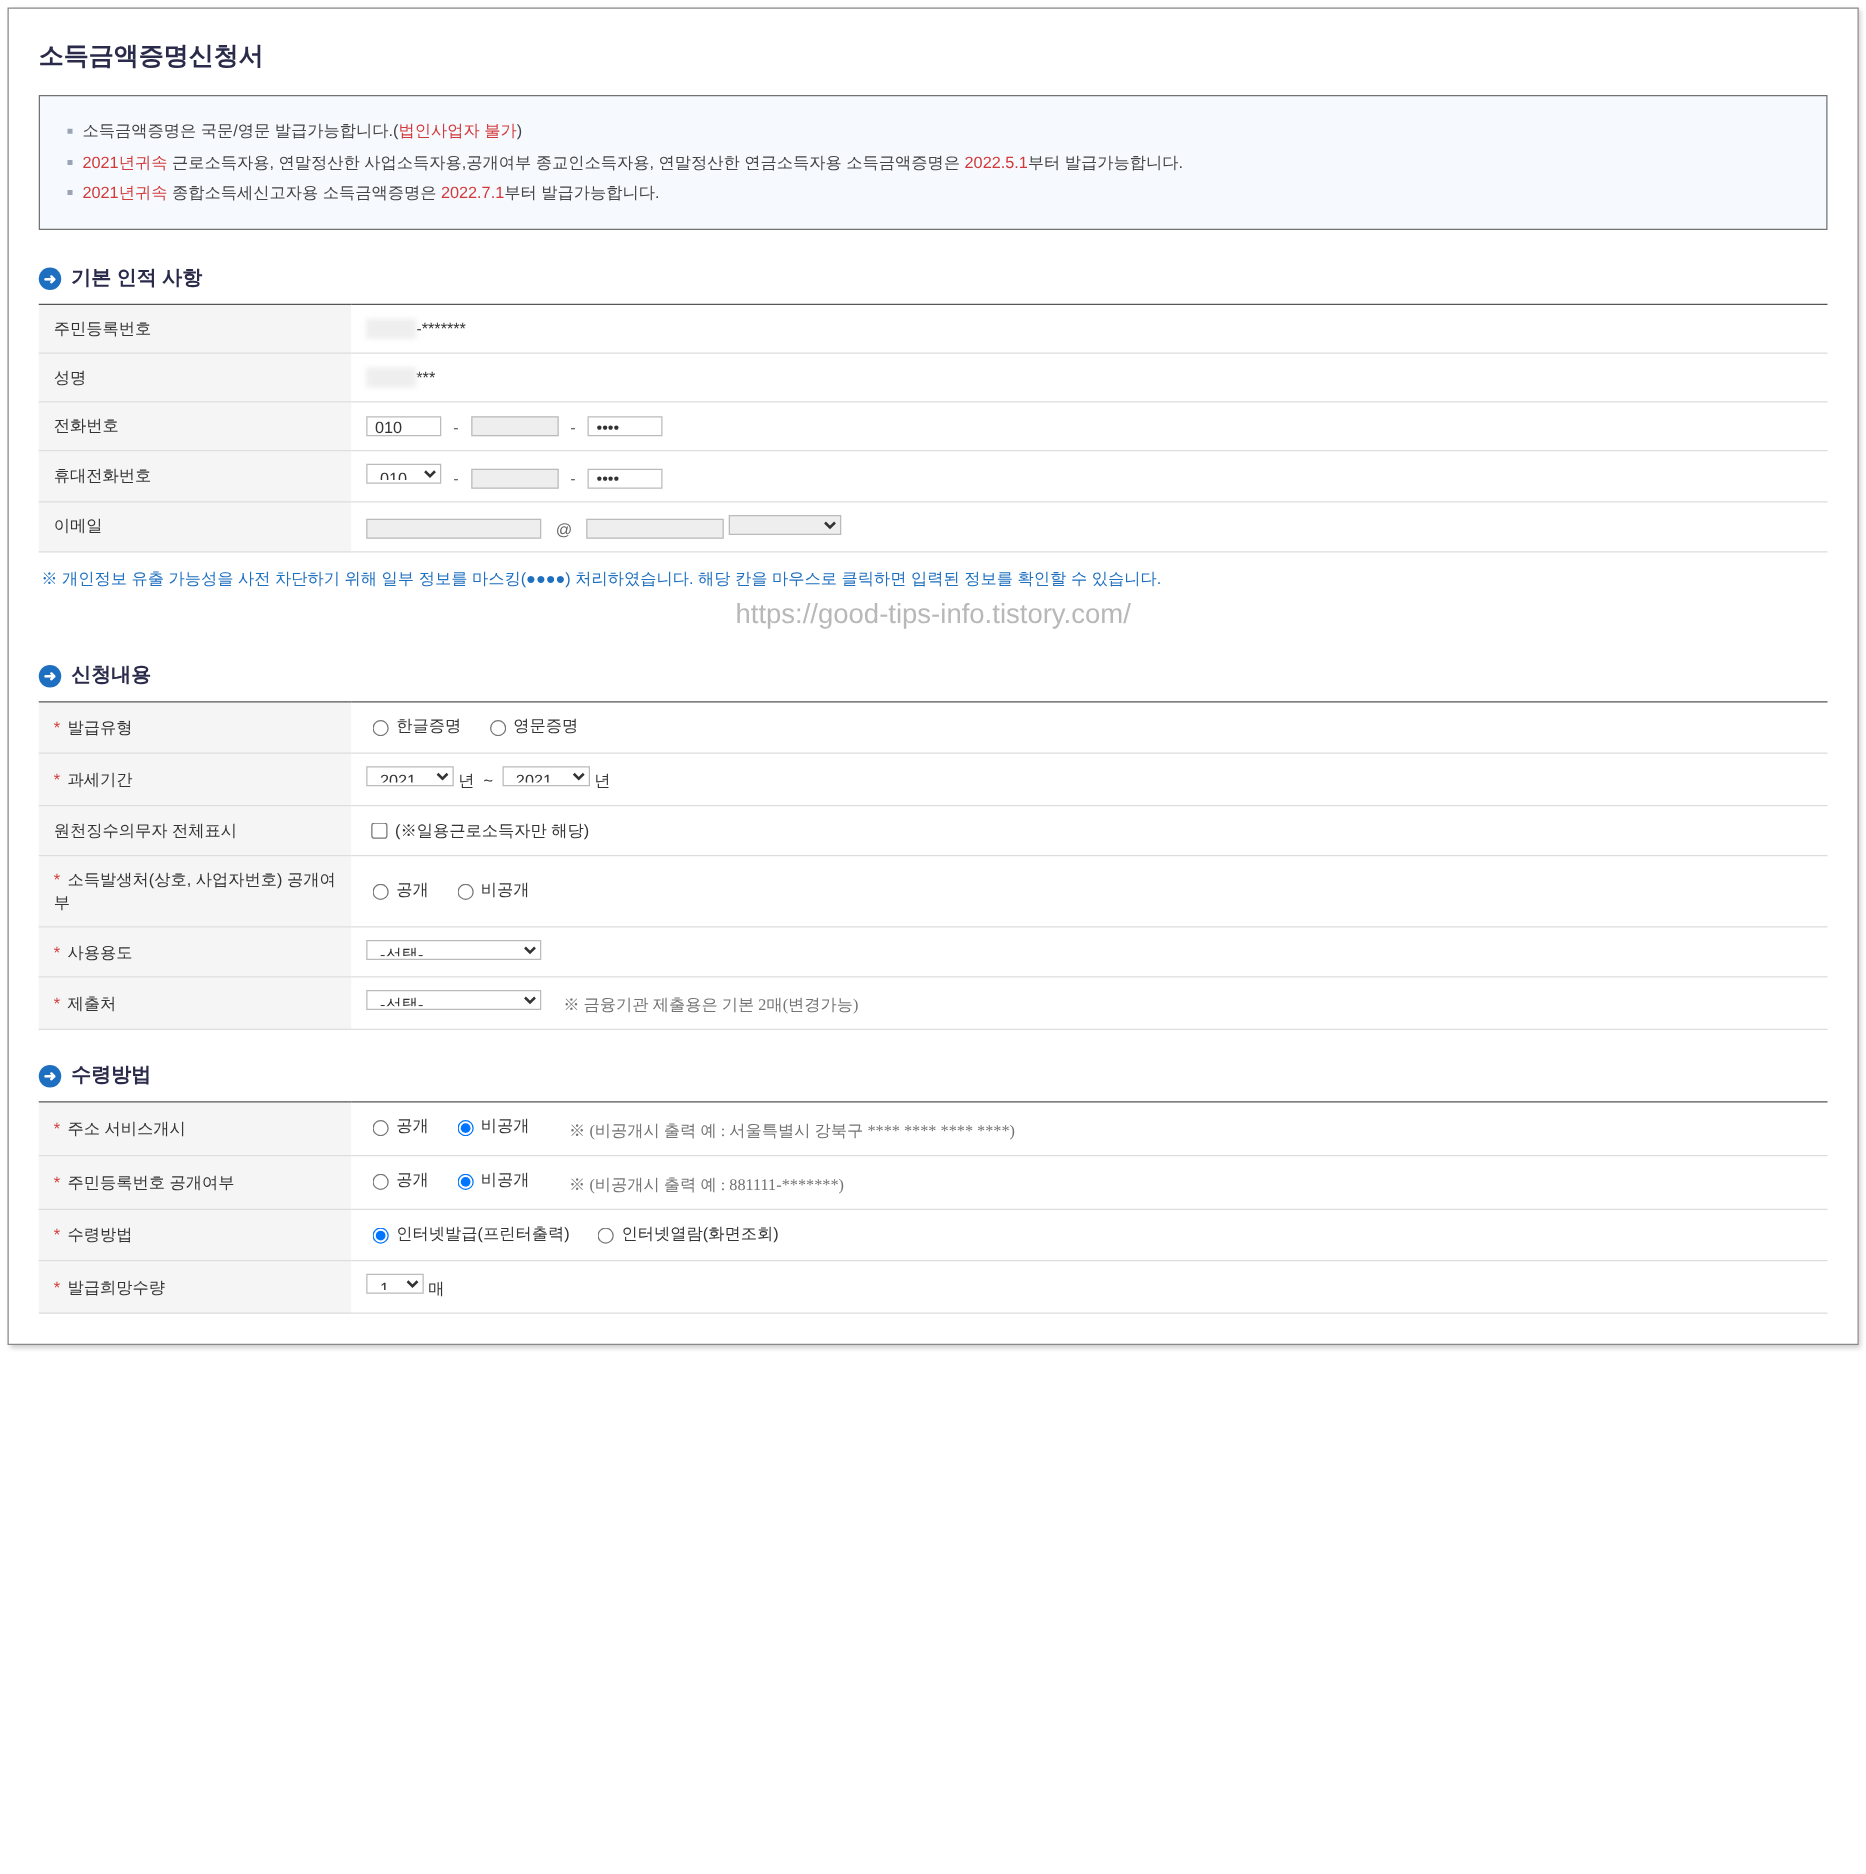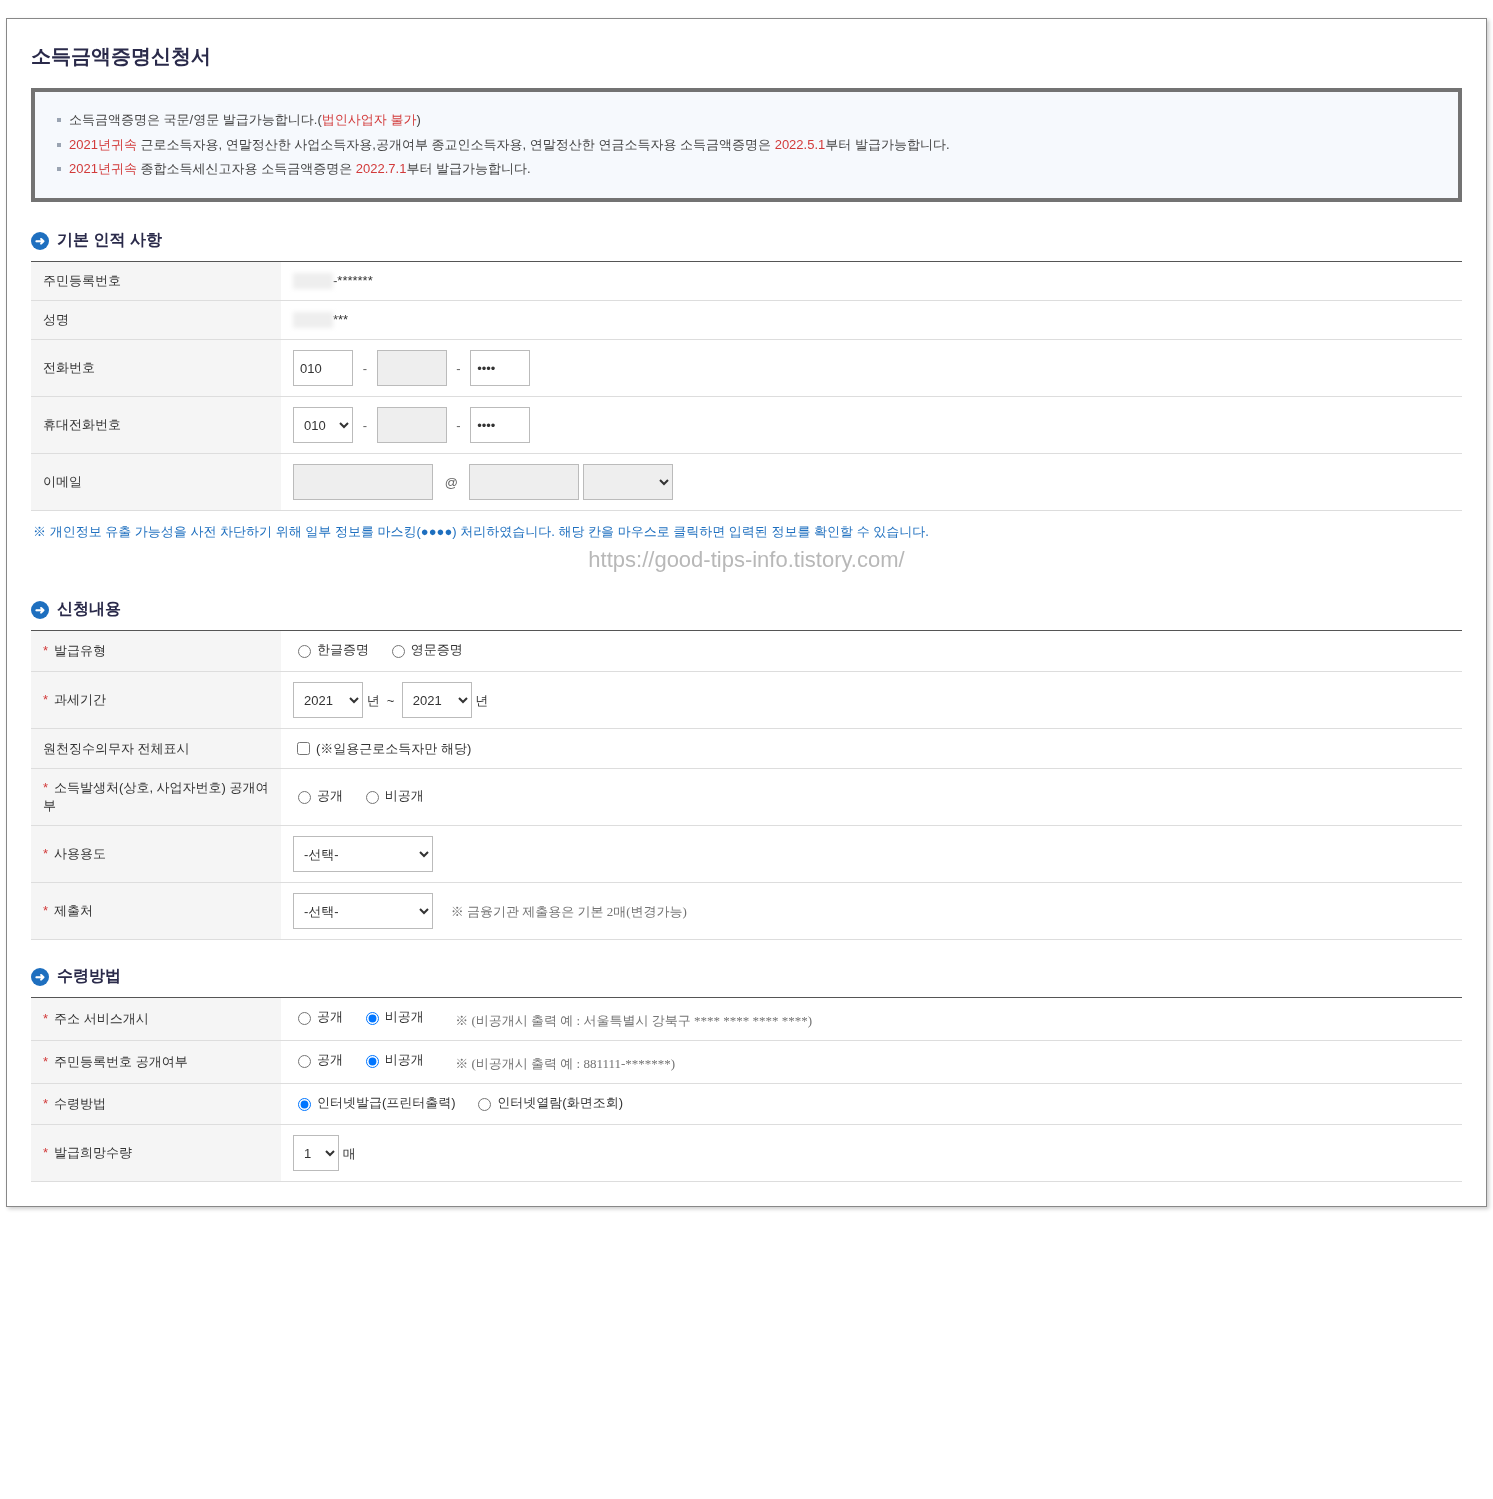--- a/index.html
+++ b/index.html
@@ -8,31 +8,30 @@
     font-size: 13px;
     color: #333;
     margin: 0;
     padding: 6px;
     background: #fff;
   }
   .frame {
     border: 1px solid #888;
     padding: 20px 24px 24px 24px;
     box-shadow: 2px 2px 4px rgba(0,0,0,0.2);
-    margin-top: 12px;
   }
   .page-title {
     font-size: 20px;
     font-weight: bold;
     color: #2a2a4a;
     margin: 4px 0 18px 0;
   }
   .notice-box {
     background: #f6f9fd;
-    border: 4px solid #737373;
+    border: 1px solid #737373;
     padding: 16px 22px;
     margin-bottom: 28px;
   }
   .notice-box ul { margin:0; padding:0; list-style:none; }
   .notice-box li {
     position: relative;
     padding-left: 12px;
     line-height: 1.9;
     color: #444;
   }
@@ -74,21 +73,21 @@
     color: #333;
   }
   .req::before {
     content: "*";
     color: #d23a3a;
     margin-right: 6px;
   }
   .sep-row td, .sep-row th { border-bottom: 1px solid #555; }
   input[type="text"], select {
     border: 1px solid #bbb;
-    height: 36px;
+    height: 16px;
     padding: 2px 6px;
     font-size: 13px;
     background: #fff;
     color: #333;
   }
   .w60 { width: 60px; }
   .w70 { width: 70px; }
   .w110 { width:110px; }
   .w90 { width:90px; }
   .w140 { width: 140px; }

